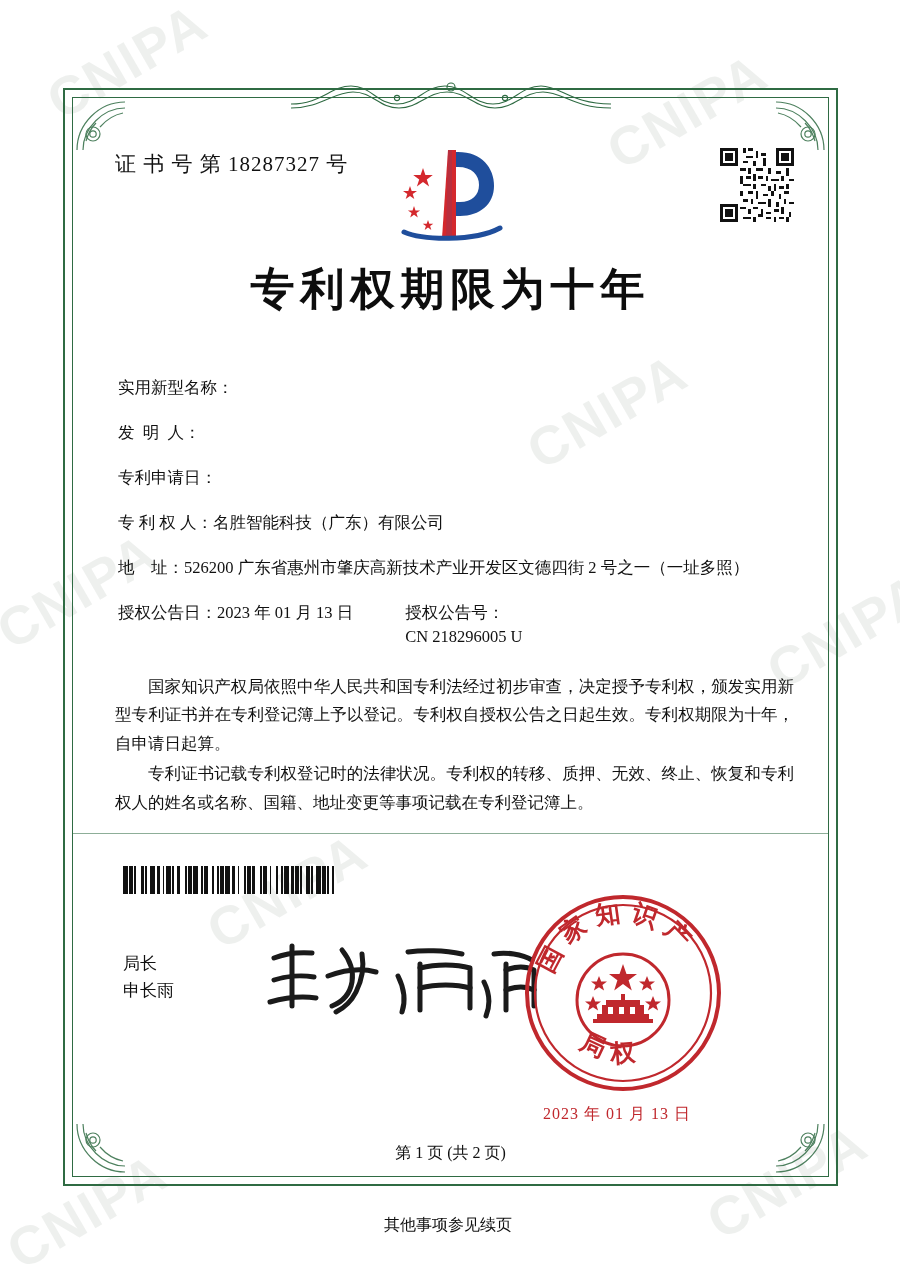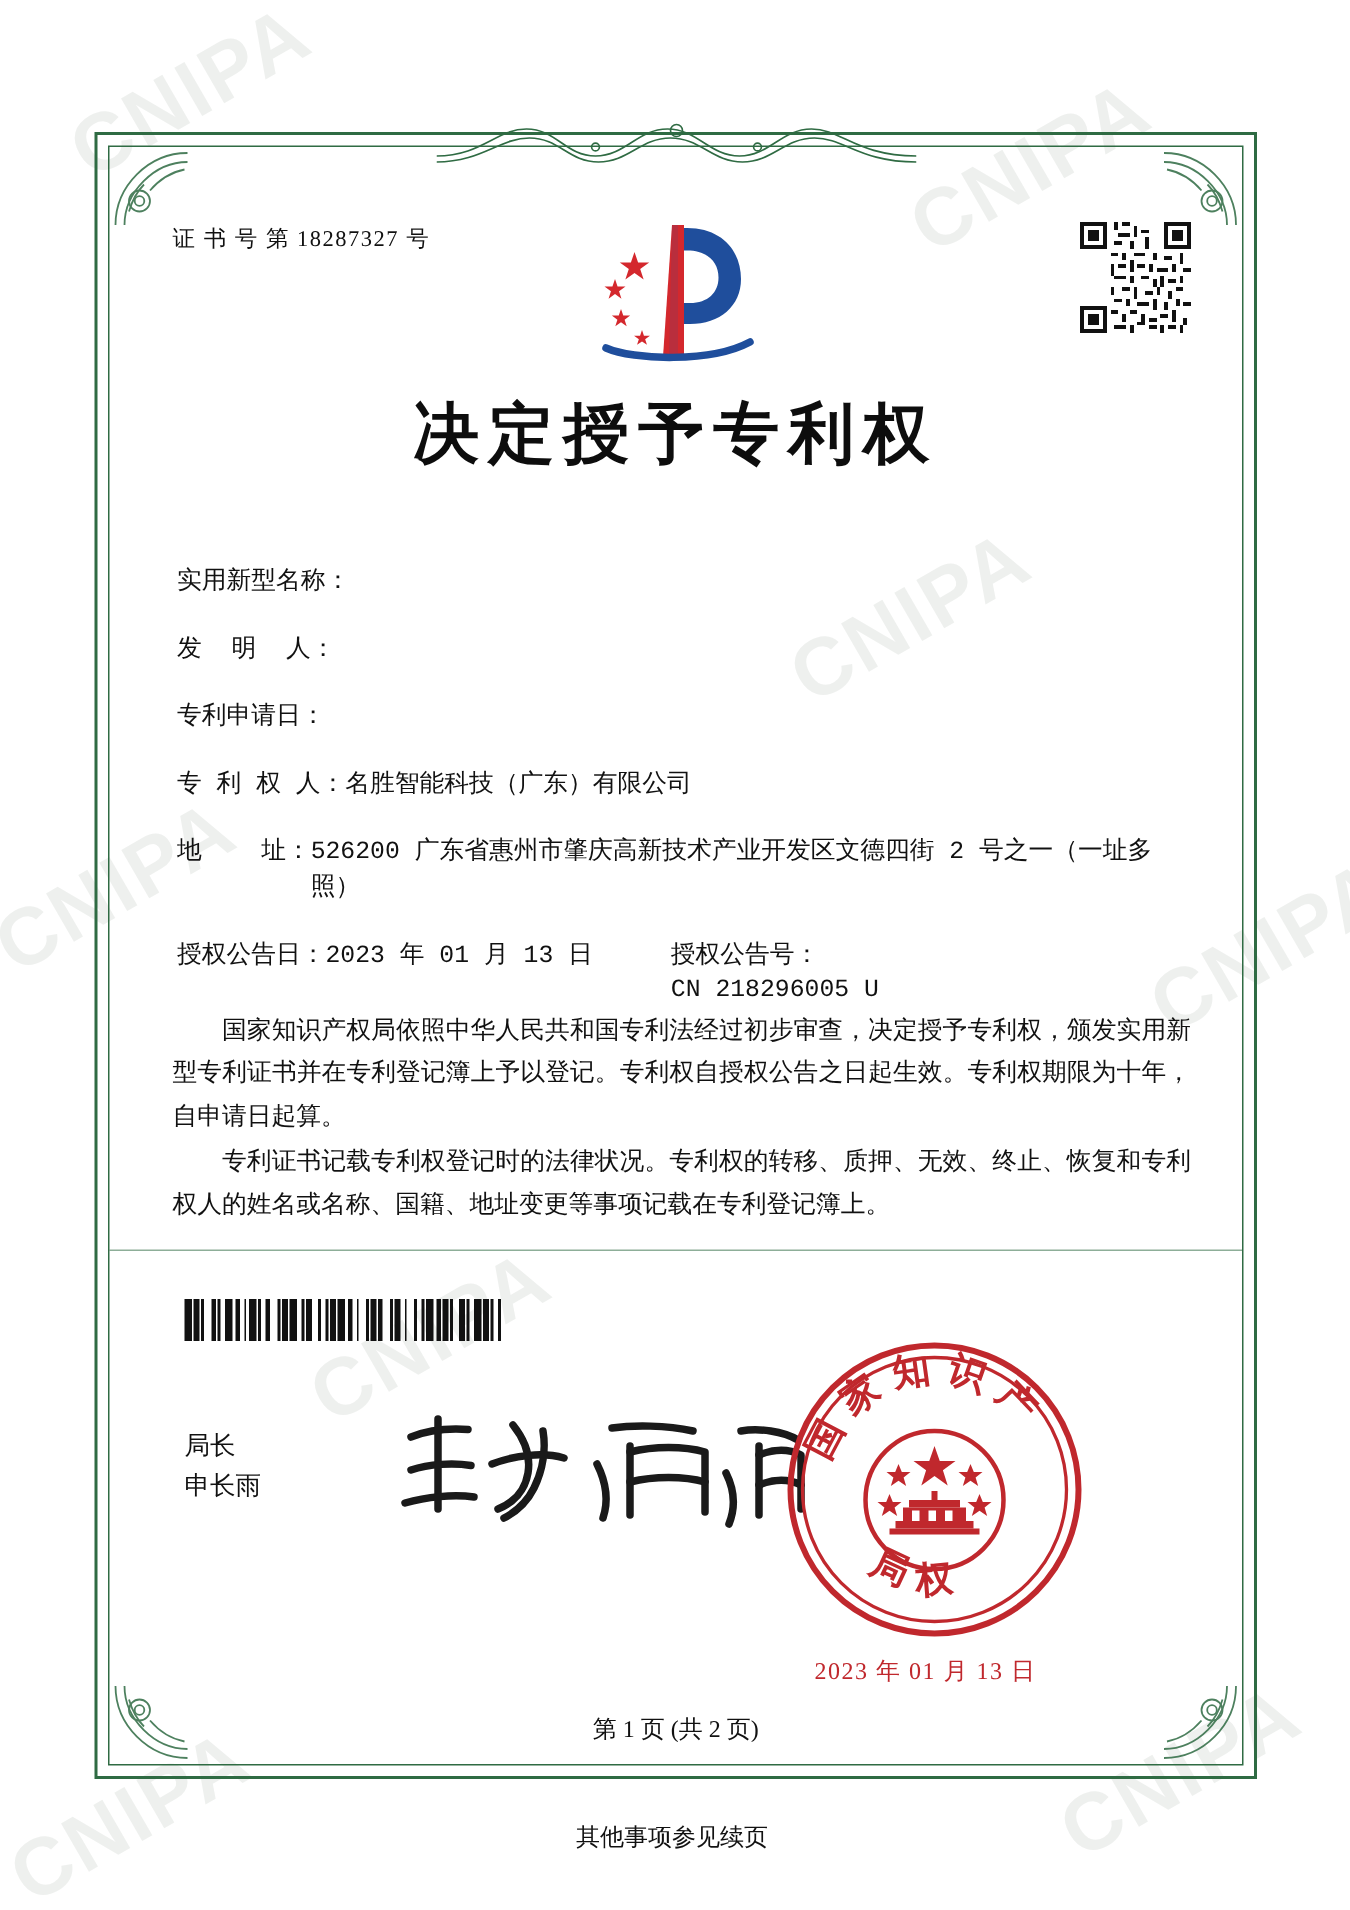--- a/index.html
+++ b/index.html
@@ -81,21 +81,21 @@
     height: 34px;
     color: #2f6b43;
   }
   .top-orn svg { display:block; width: 100%; height: 100%; }
 
   
   .cert-no {
     position: absolute;
     left: 52px;
     top: 62px;
-    font-size: 15px;
+    font-size: 21px;
     letter-spacing: 1px;
     color: #111;
   }
 
   .logo {
     position: absolute;
     left: 50%;
     top: 58px;
     transform: translateX(-50%);
     width: 122px;
@@ -131,21 +131,20 @@
     left: 55px;
     right: 48px;
     top: 288px;
     font-size: 16.5px;
     line-height: 1.45;
   }
   .row {
     display: flex;
     align-items: flex-start;
     margin-bottom: 21px;
-    font-family: Liberation Mono, monospace;
   }
   .row .lbl {
     flex: 0 0 auto;
     white-space: pre;
     color: #111;
   }
   .row .val {
     flex: 1 1 auto;
     color: #111;
   }
@@ -424,21 +423,21 @@
           <rect x="13" y="27" width="1" height="2"></rect>
         <rect x="15" y="26" width="2" height="1"></rect>
           <rect x="18" y="27" width="2" height="1"></rect>
         <rect x="21" y="27" width="1" height="2"></rect>
           <rect x="23" y="27" width="2" height="1"></rect>
         <rect x="26" y="27" width="1" height="2"></rect>
       </g>
     </svg>
   </div>
 
-  <div class="cert-title">决定授予专利权</div>
+  <div class="cert-title">专利权期限为十年</div>
 
   <div class="fields" id="field-list">
       <div class="row">
         <span class="lbl">实用新型名称：</span>
       </div>
       <div class="row">
         <span class="lbl">发  明  人：</span>
       </div>
       <div class="row">
         <span class="lbl">专利申请日：</span>

